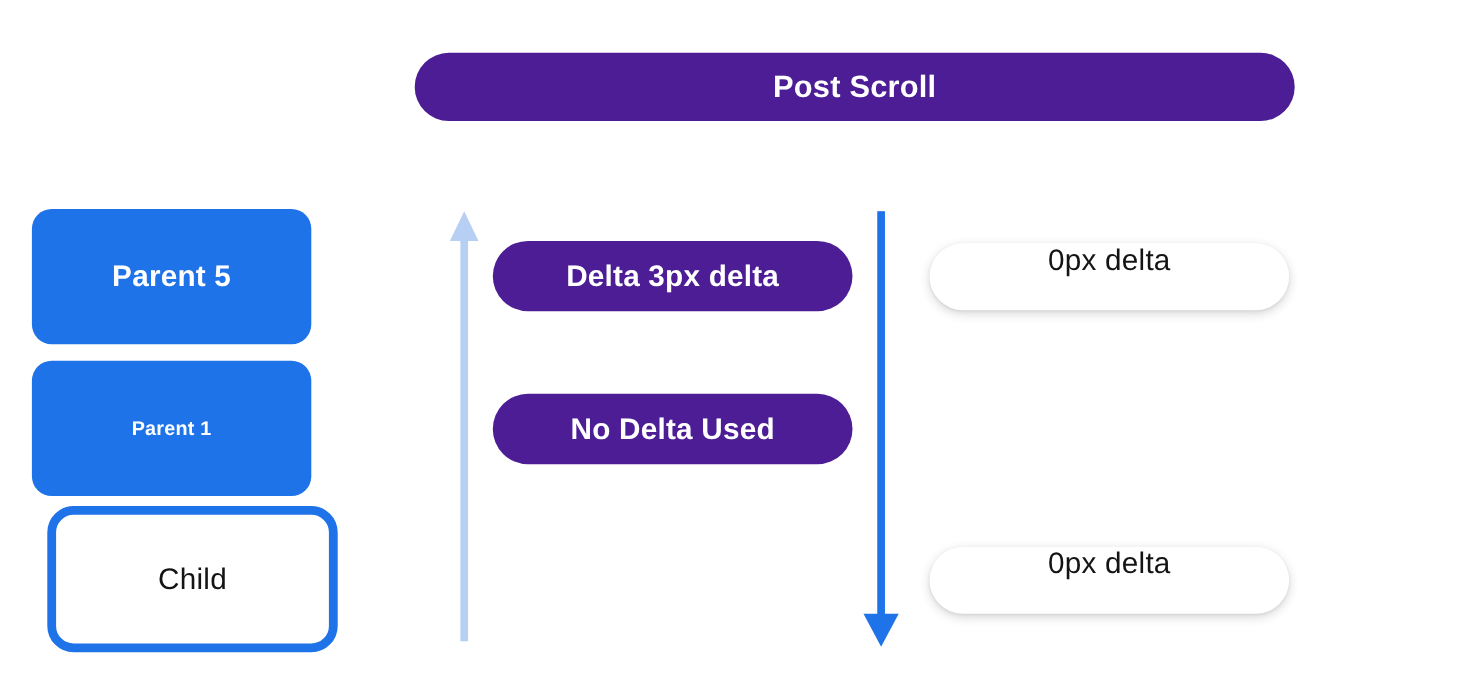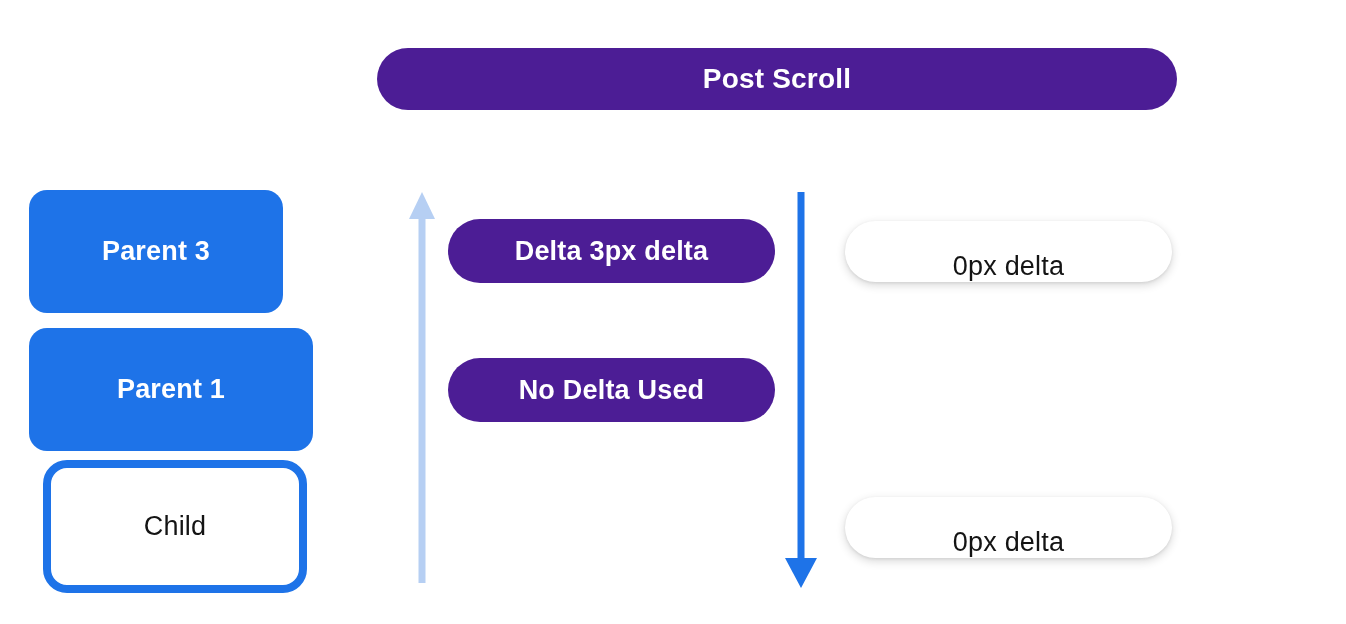--- a/index.html
+++ b/index.html
@@ -27,21 +27,21 @@
     justify-content: center;
     font-weight: 700;
     letter-spacing: 0.2px;
     text-align: center;
   }
   .pill-white {
     background: #ffffff;
     color: #141414;
     border-radius: 40px;
     display: flex;
-    align-items: flex-end;
+    align-items: flex-start;
     justify-content: center;
     font-weight: 500;
     box-shadow: 0 3px 10px rgba(0,0,0,0.16), 0 1px 3px rgba(0,0,0,0.08);
     letter-spacing: 0.2px;
   }
   .box-blue {
     background: #1e73e8;
     color: #ffffff;
     border-radius: 18px;
     display: flex;
@@ -66,21 +66,21 @@
   
   .header-pill {
     left: 377px; top: 48px;
     width: 800px; height: 62px;
     font-size: 28px;
     border-radius: 31px;
   }
 
   
   .parent2 { left: 29px;  top: 190px; width: 254px; height: 123px; font-size: 27px; }
-  .parent1 { left: 29px;  top: 328px; width: 284px; height: 123px; font-size: 27px; }
+  .parent1 { left: 29px;  top: 328px; width: 254px; height: 123px; font-size: 18px; }
   .child   { left: 24px;  top: 460px; width: 264px; height: 133px; font-size: 27px; margin-left: 19px; }
 
   
   .used-delta { left: 448px; top: 219px; width: 327px; height: 64px; font-size: 27px; border-radius: 32px; }
   .no-delta   { left: 448px; top: 358px; width: 327px; height: 64px; font-size: 27px; border-radius: 32px; }
 
   
   .zero-delta-1 { left: 845px; top: 221px; width: 327px; height: 61px; font-size: 27px; border-radius: 31px; }
   .zero-delta-2 { left: 845px; top: 497px; width: 327px; height: 61px; font-size: 27px; border-radius: 31px; }
 
@@ -110,21 +110,21 @@
 </head>
 <body>
 
 <div class="stage">
 
   <div class="abs pill-blue header-pill">
     <span>Post Scroll</span>
   </div>
 
   <div class="abs box-blue parent2">
-    <span>Parent 3</span>
+    <span>Parent 5</span>
   </div>
 
   <div class="abs box-blue parent1">
     <span>Parent 1</span>
   </div>
 
   <div class="abs box-outline child">
     <span>Child</span>
   </div>
 

